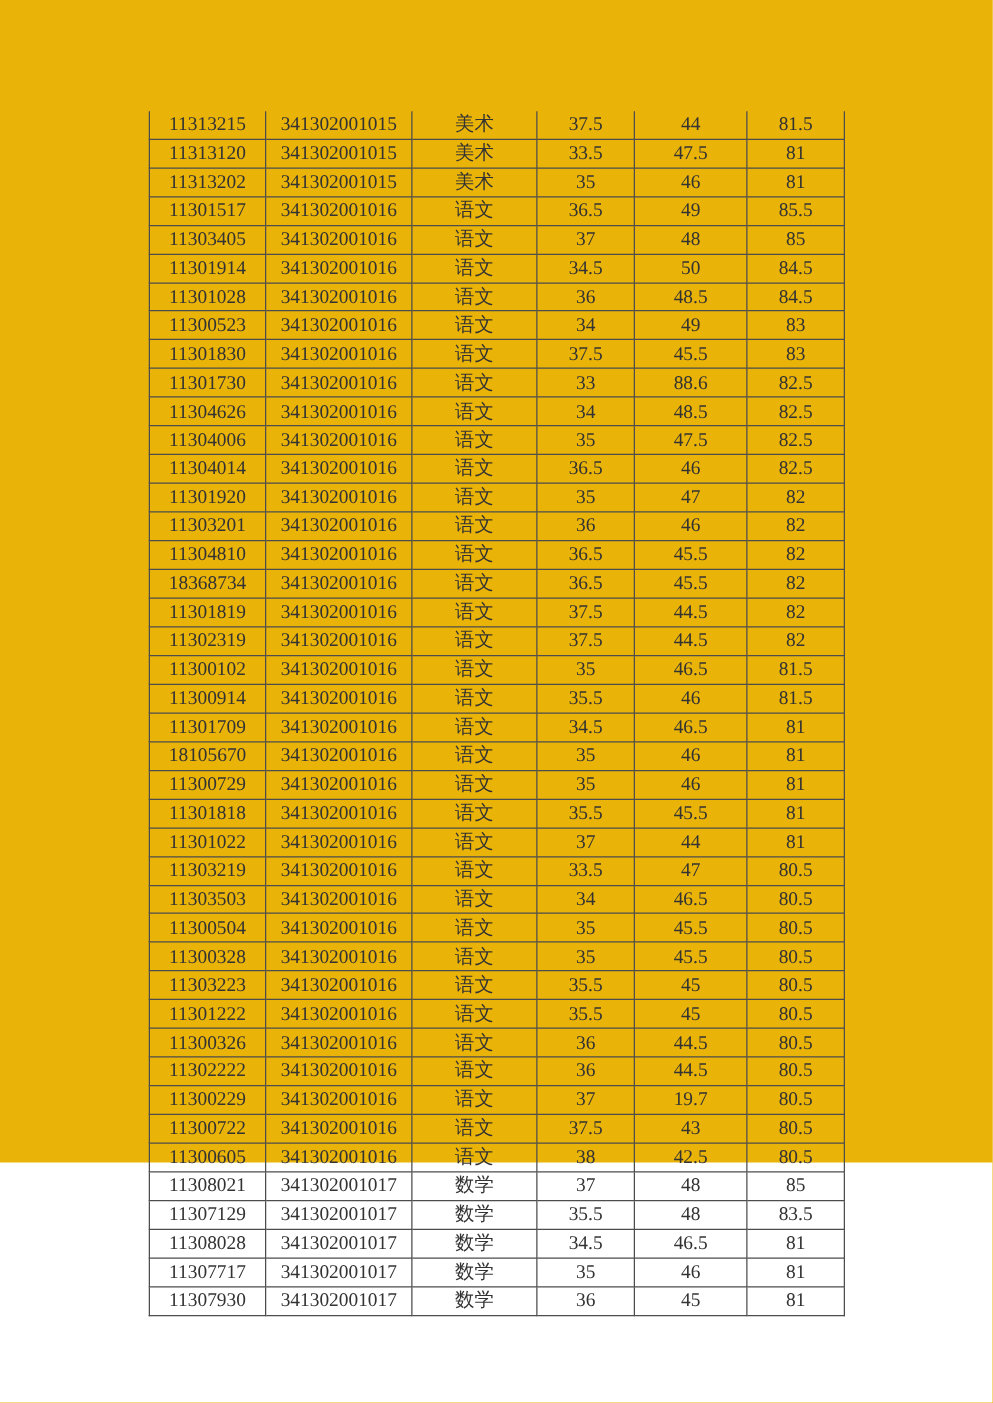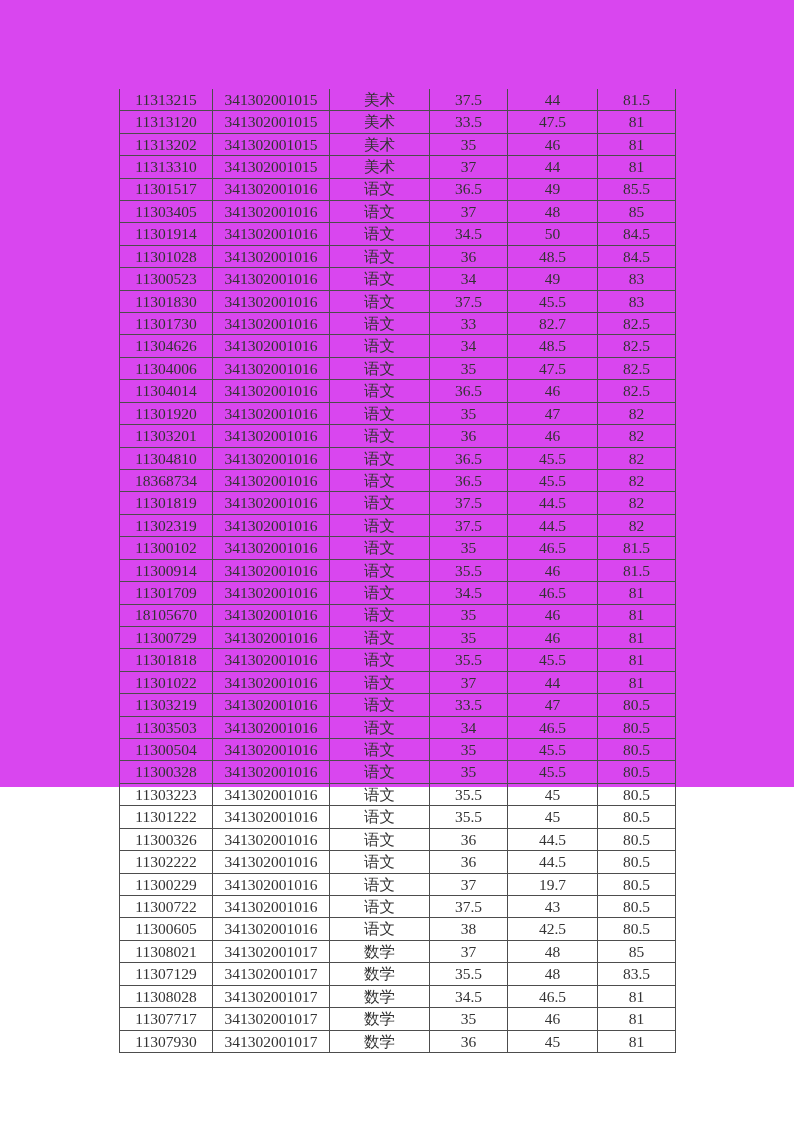--- a/index.html
+++ b/index.html
@@ -11,22 +11,22 @@
     height: 1122px;
     background: #ffffff;
     position: relative;
     font-family: "Liberation Serif", "DejaVu Serif", serif;
     overflow: hidden;
   }
   .page {
     position: absolute;
     left: 0; top: 0;
     width: 794px;
-    height: 787px;
-    background: #d946ef;
+    height: 930px;
+    background: #eab308;
   }
   table.score-table {
     position: absolute;
     left: 119px;
     top: 89px;
     width: 556px;
     height: 964px;
     border-collapse: collapse;
     table-layout: fixed;
   }
@@ -78,28 +78,20 @@
         </tr>
         <tr>
           <td>11313202</td>
           <td>341302001015</td>
           <td>美术</td>
           <td>35</td>
           <td>46</td>
           <td>81</td>
         </tr>
         <tr>
-          <td>11313310</td>
-          <td>341302001015</td>
-          <td>美术</td>
-          <td>37</td>
-          <td>44</td>
-          <td>81</td>
-        </tr>
-        <tr>
           <td>11301517</td>
           <td>341302001016</td>
           <td>语文</td>
           <td>36.5</td>
           <td>49</td>
           <td>85.5</td>
         </tr>
         <tr>
           <td>11303405</td>
           <td>341302001016</td>
@@ -138,21 +130,21 @@
           <td>语文</td>
           <td>37.5</td>
           <td>45.5</td>
           <td>83</td>
         </tr>
         <tr>
           <td>11301730</td>
           <td>341302001016</td>
           <td>语文</td>
           <td>33</td>
-          <td>82.7</td>
+          <td>88.6</td>
           <td>82.5</td>
         </tr>
         <tr>
           <td>11304626</td>
           <td>341302001016</td>
           <td>语文</td>
           <td>34</td>
           <td>48.5</td>
           <td>82.5</td>
         </tr>

